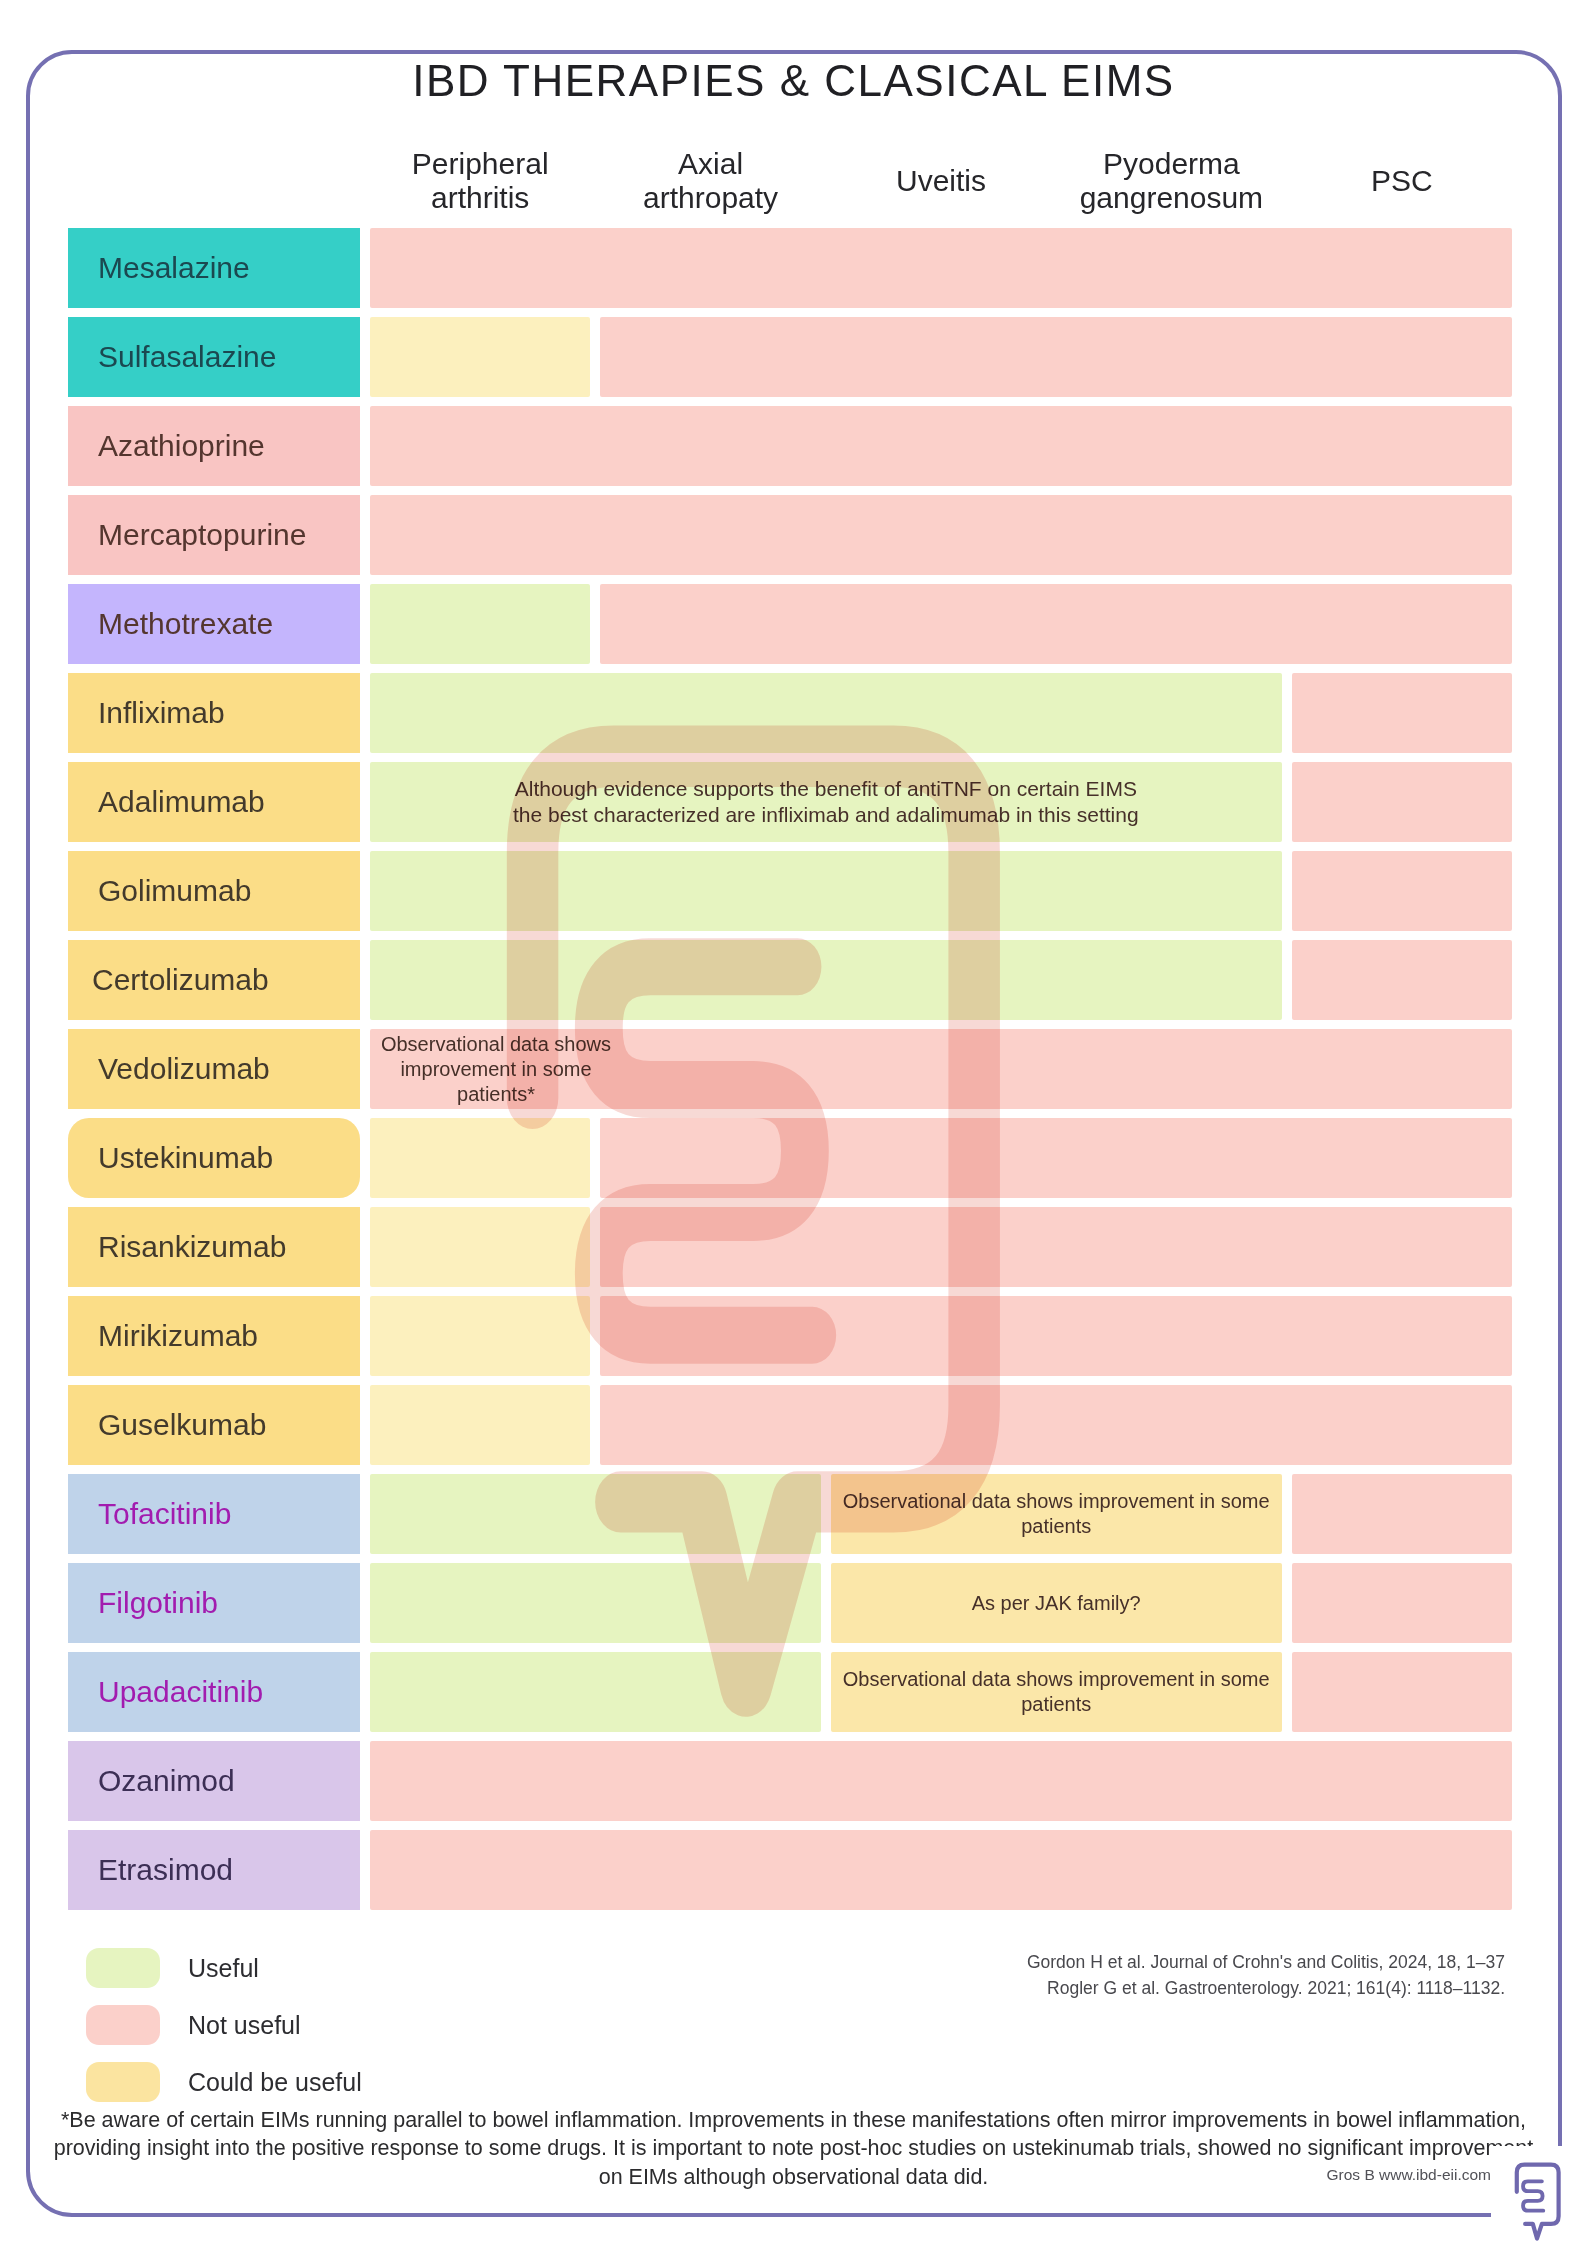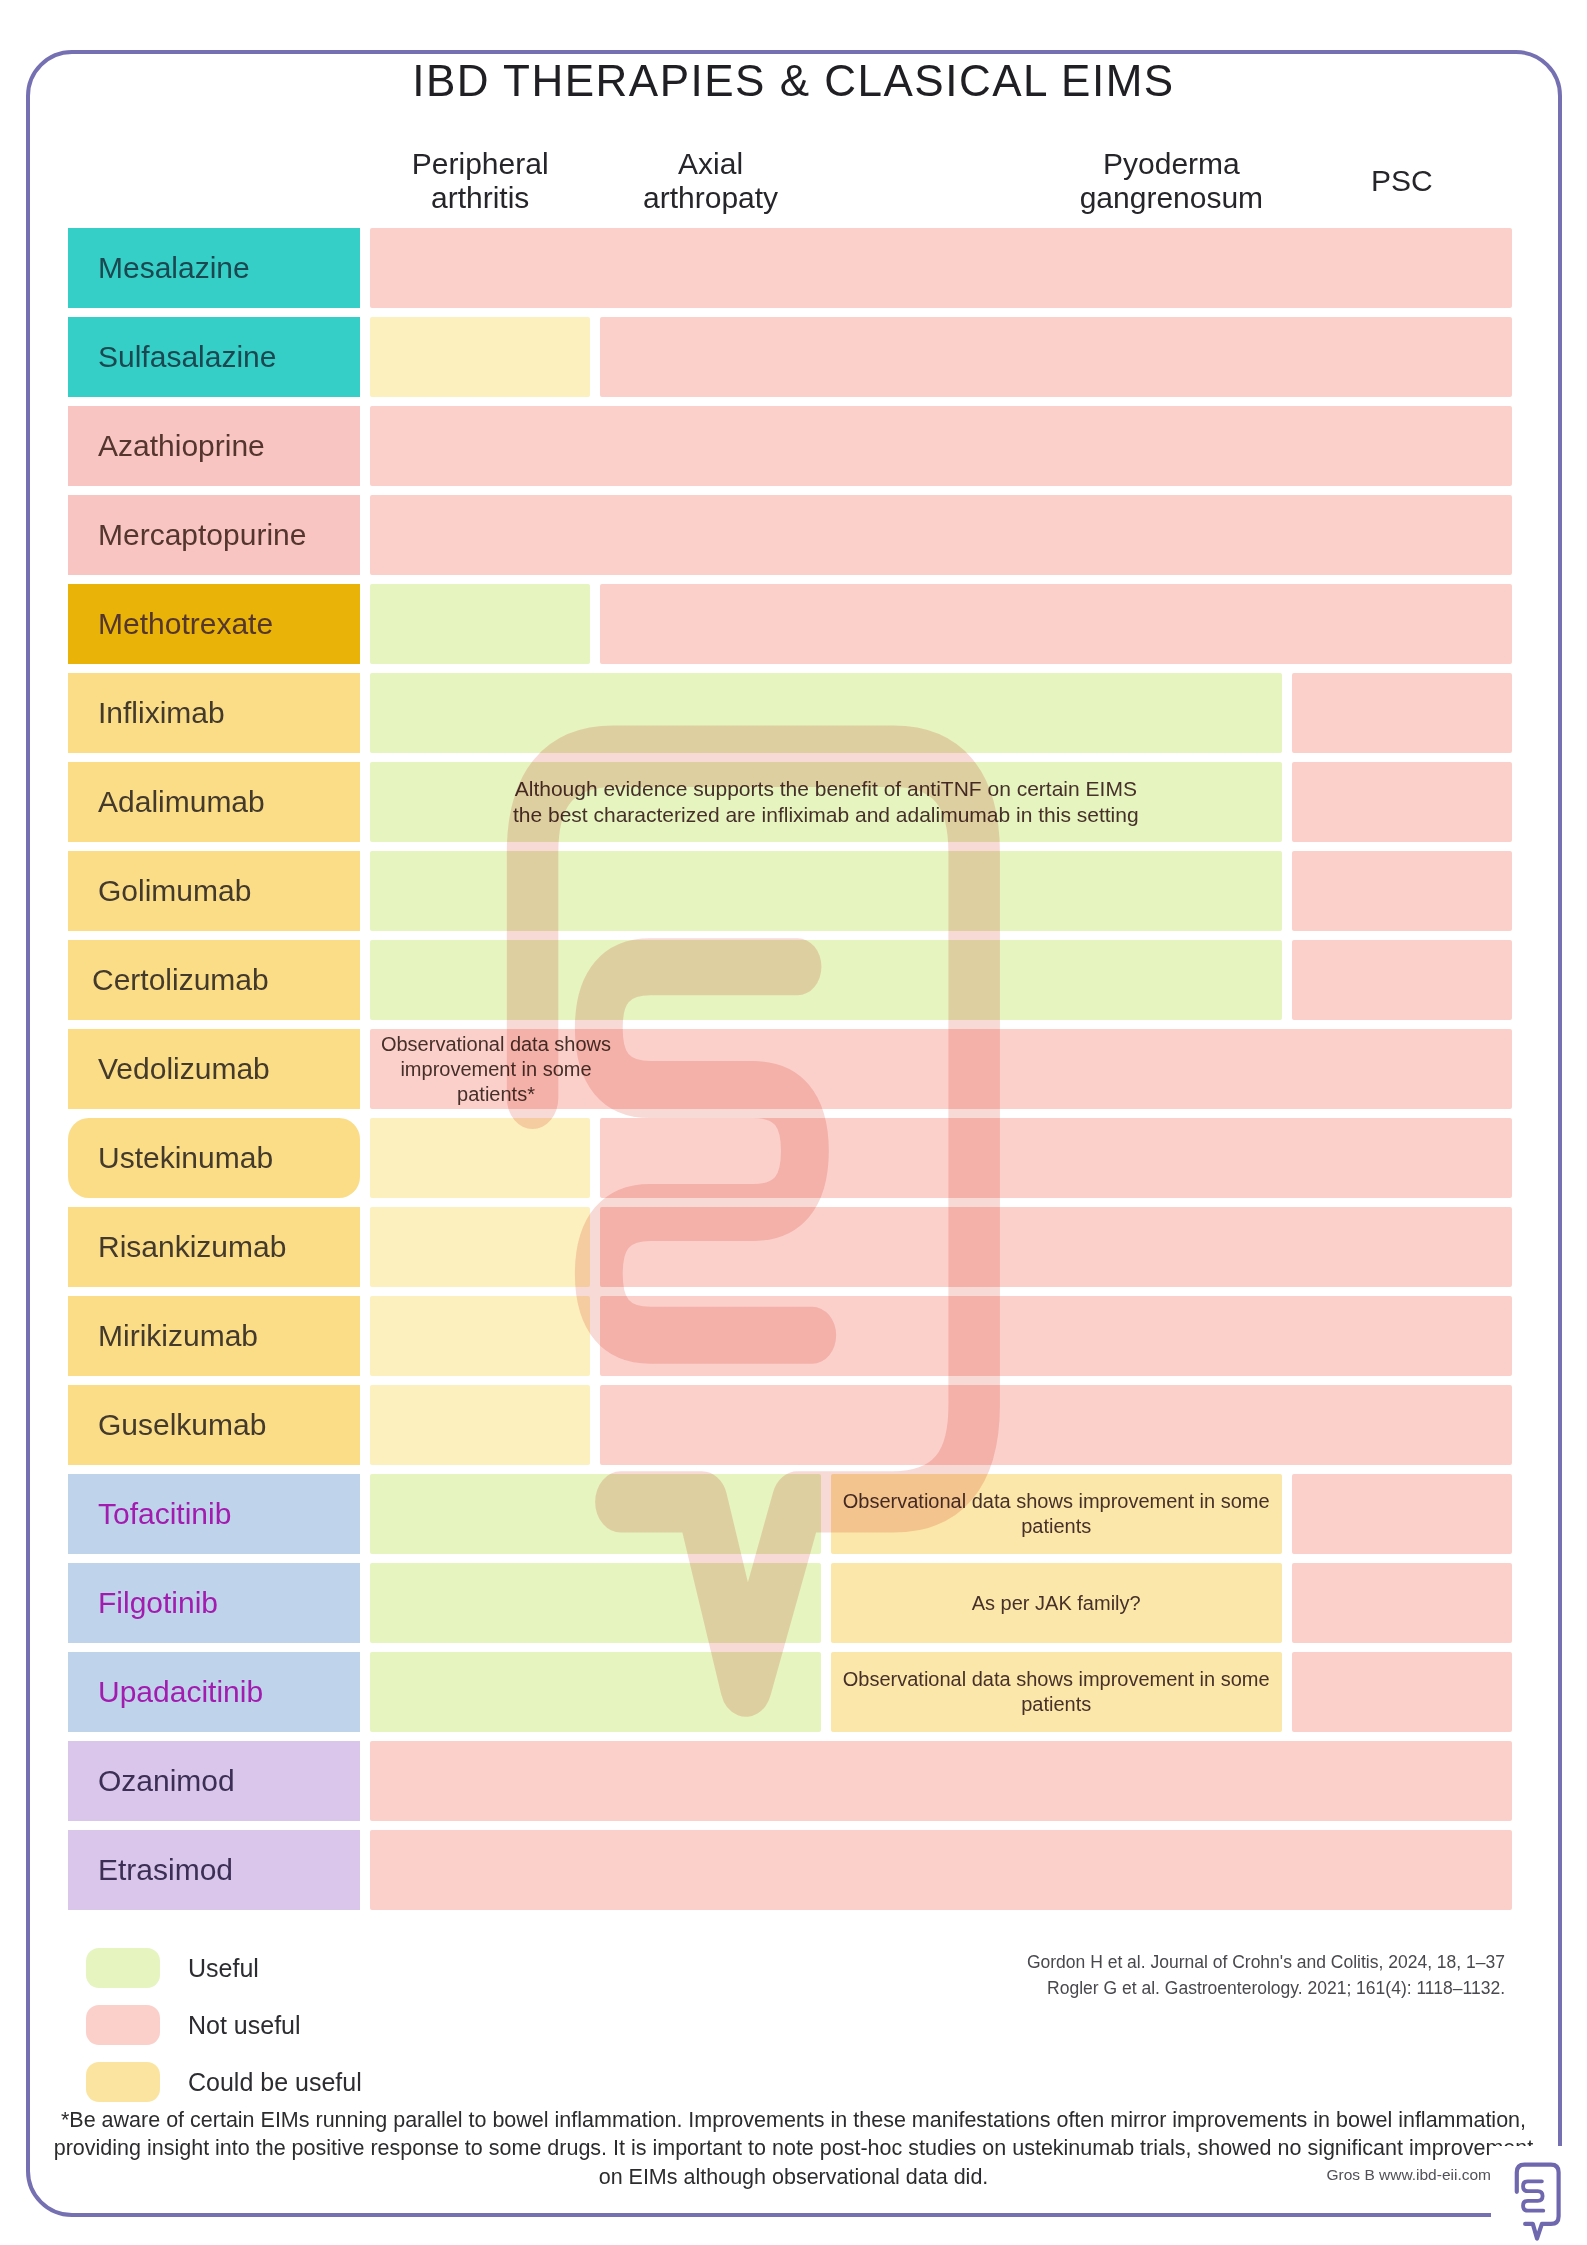--- a/index.html
+++ b/index.html
@@ -52,20 +52,21 @@
 
 <div class="page">
   <div class="card"></div>
 
   <div class="title">IBD THERAPIES &amp; CLASICAL EIMS</div>
 
   <div class="table">
     <div class="hrow">
       <div class="hcell h1">Peripheral arthritis</div>
       <div class="hcell h2">Axial arthropaty</div>
+      <div class="hcell h3">Uveitis</div>
       <div class="hcell h4">Pyoderma gangrenosum</div>
       <div class="hcell h5">PSC</div>
     </div>
 
     <div class="row">
       <div class="label lt-teal" style="background-color: rgb(53, 207, 199);">
           <span>Mesalazine</span>
         </div>
       <div class="block c1-5" style="background-color: rgb(251, 208, 202);"></div>
     </div>
@@ -86,21 +87,21 @@
     </div>
 
     <div class="row">
       <div class="label lt-pink" style="background-color: rgb(249, 197, 195);">
           <span>Mercaptopurine</span>
         </div>
       <div class="block c1-5" style="background-color: rgb(251, 208, 202);"></div>
     </div>
 
     <div class="row">
-      <div class="label lt-pink" style="background-color: #eab308;">
+      <div class="label lt-pink" style="background-color: #c4b5fd;">
           <span>Methotrexate</span>
         </div>
       <div class="block c1" style="background-color: rgb(230, 244, 192);"></div>
       <div class="block c2-5" style="background-color: rgb(251, 208, 202);"></div>
     </div>
 
     <div class="row">
       <div class="label lt-yellow" style="background-color: rgb(251, 221, 135);">
           <span>Infliximab</span>
         </div>

